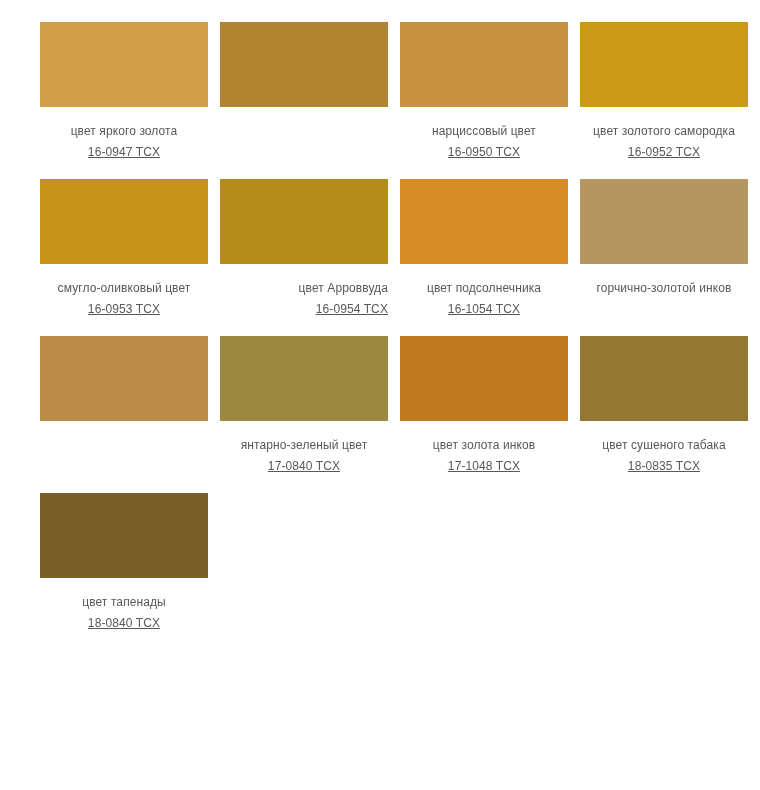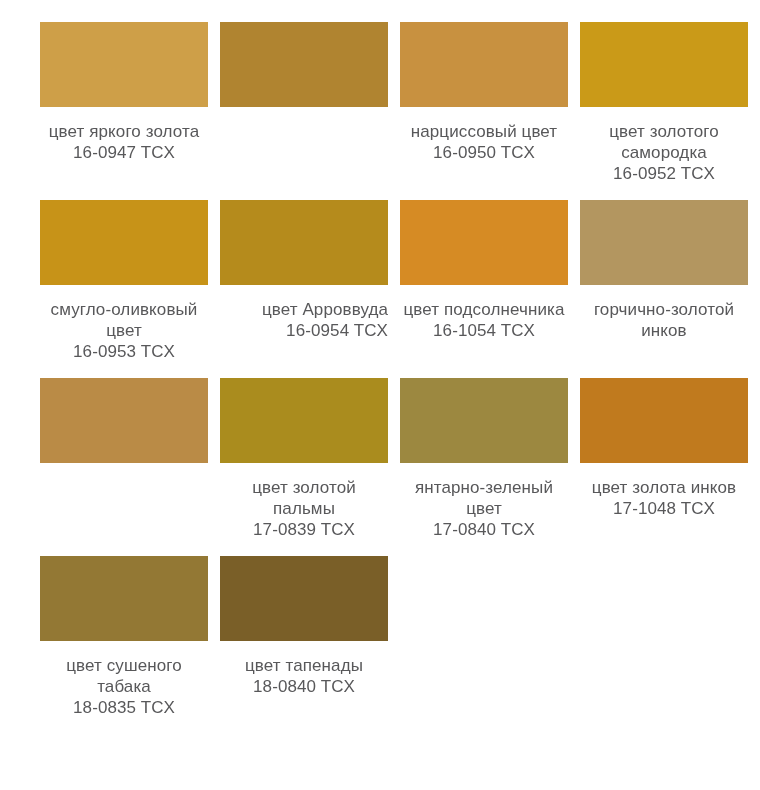--- a/index.html
+++ b/index.html
@@ -31,29 +31,30 @@
   .swatch-chip {
     width: 168px;
     height: 85px;
     display: block;
   }
   .swatch-caption {
     width: 168px;
     padding-top: 14px;
     text-align: center;
     color: #58585a;
-    font-size: 17px;
+    font-size: 12px;
     line-height: 21px;
     letter-spacing: 0.1px;
   }
   .swatch-name {
     display: block;
   }
   .swatch-code {
     display: block;
+    text-decoration: underline;
   }
   
   .palette-grid > .swatch-cell {
     margin-bottom: 16px;
   }
 </style>
 </head>
 <body style="background: rgb(255, 255, 255);">
 
 <div class="palette-grid">
@@ -105,27 +106,20 @@
     <div class="swatch-cell">
       <div class="swatch-chip" style="background-color: rgb(179, 150, 96);"></div>
       <div class="swatch-caption" style="color: rgb(88, 88, 90);">
         <span class="swatch-name">горчично-золотой инков</span>
       </div>
     </div>
     <div class="swatch-cell">
       <div class="swatch-chip" style="background-color: rgb(186, 139, 70);"></div>
     </div>
     <div class="swatch-cell">
-      <div class="swatch-chip" style="background-color: rgb(170, 140, 30);"></div>
-      <div class="swatch-caption" style="color: rgb(88, 88, 90);">
-        <span class="swatch-name">цвет золотой пальмы</span>
-        <span class="swatch-code">17-0839 TCX</span>
-      </div>
-    </div>
-    <div class="swatch-cell">
       <div class="swatch-chip" style="background-color: rgb(156, 136, 64);"></div>
       <div class="swatch-caption" style="color: rgb(88, 88, 90);">
         <span class="swatch-name">янтарно-зеленый цвет</span>
         <span class="swatch-code">17-0840 TCX</span>
       </div>
     </div>
     <div class="swatch-cell">
       <div class="swatch-chip" style="background-color: rgb(192, 122, 30);"></div>
       <div class="swatch-caption" style="color: rgb(88, 88, 90);">
         <span class="swatch-name">цвет золота инков</span>

